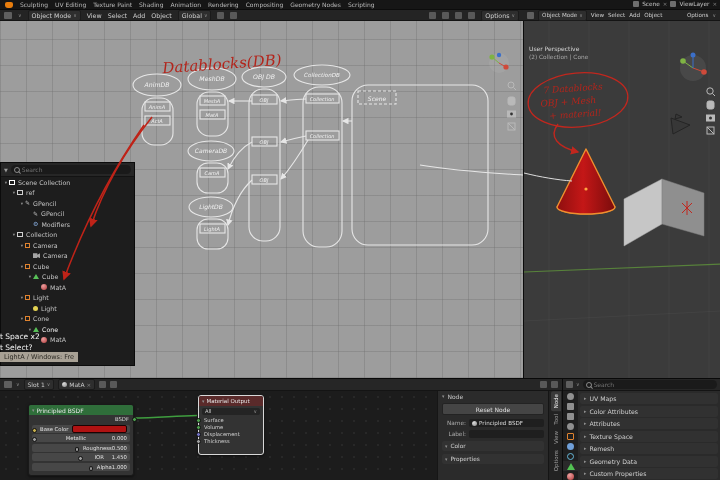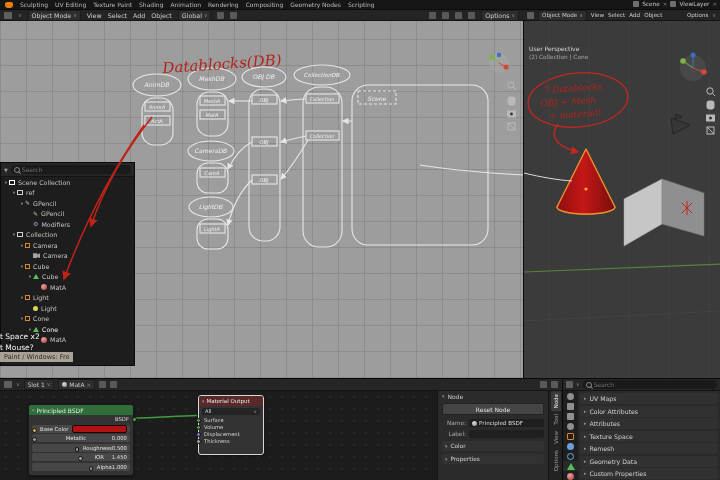--- a/index.html
+++ b/index.html
@@ -282,22 +282,22 @@
           <path d="M0,0L6,3L0,6Z" fill="#bf2318"></path>
         </marker>
       </defs>
       <g stroke="#bf2318" stroke-width="1.5" fill="none">
         <path d="M152,96 C125,130 104,166 91,205" marker-end="url(#ar)"></path>
         <path d="M144,104 C112,150 84,204 64,258" marker-end="url(#ar)"></path>
       </g>
     </svg>
 
     <div class="abs kbadge" style="top:311px;">t Space x2</div>
-    <div class="abs kbadge" style="top:322px;">t Mouse?</div>
-    <div class="abs" id="key-hint">Paint / Windows: Fre</div>
+    <div class="abs kbadge" style="top:322px;">t Select?</div>
+    <div class="abs" id="key-hint">LightA / Windows: Fre</div>
 
     <div id="outliner" class="abs">
       <div id="outliner-hdr">
         <span class="filt">▼</span>
         <span class="searchbox">
           <span class="mag"></span>
           <input placeholder="Search" style="">
         </span>
       </div>
       <div>

